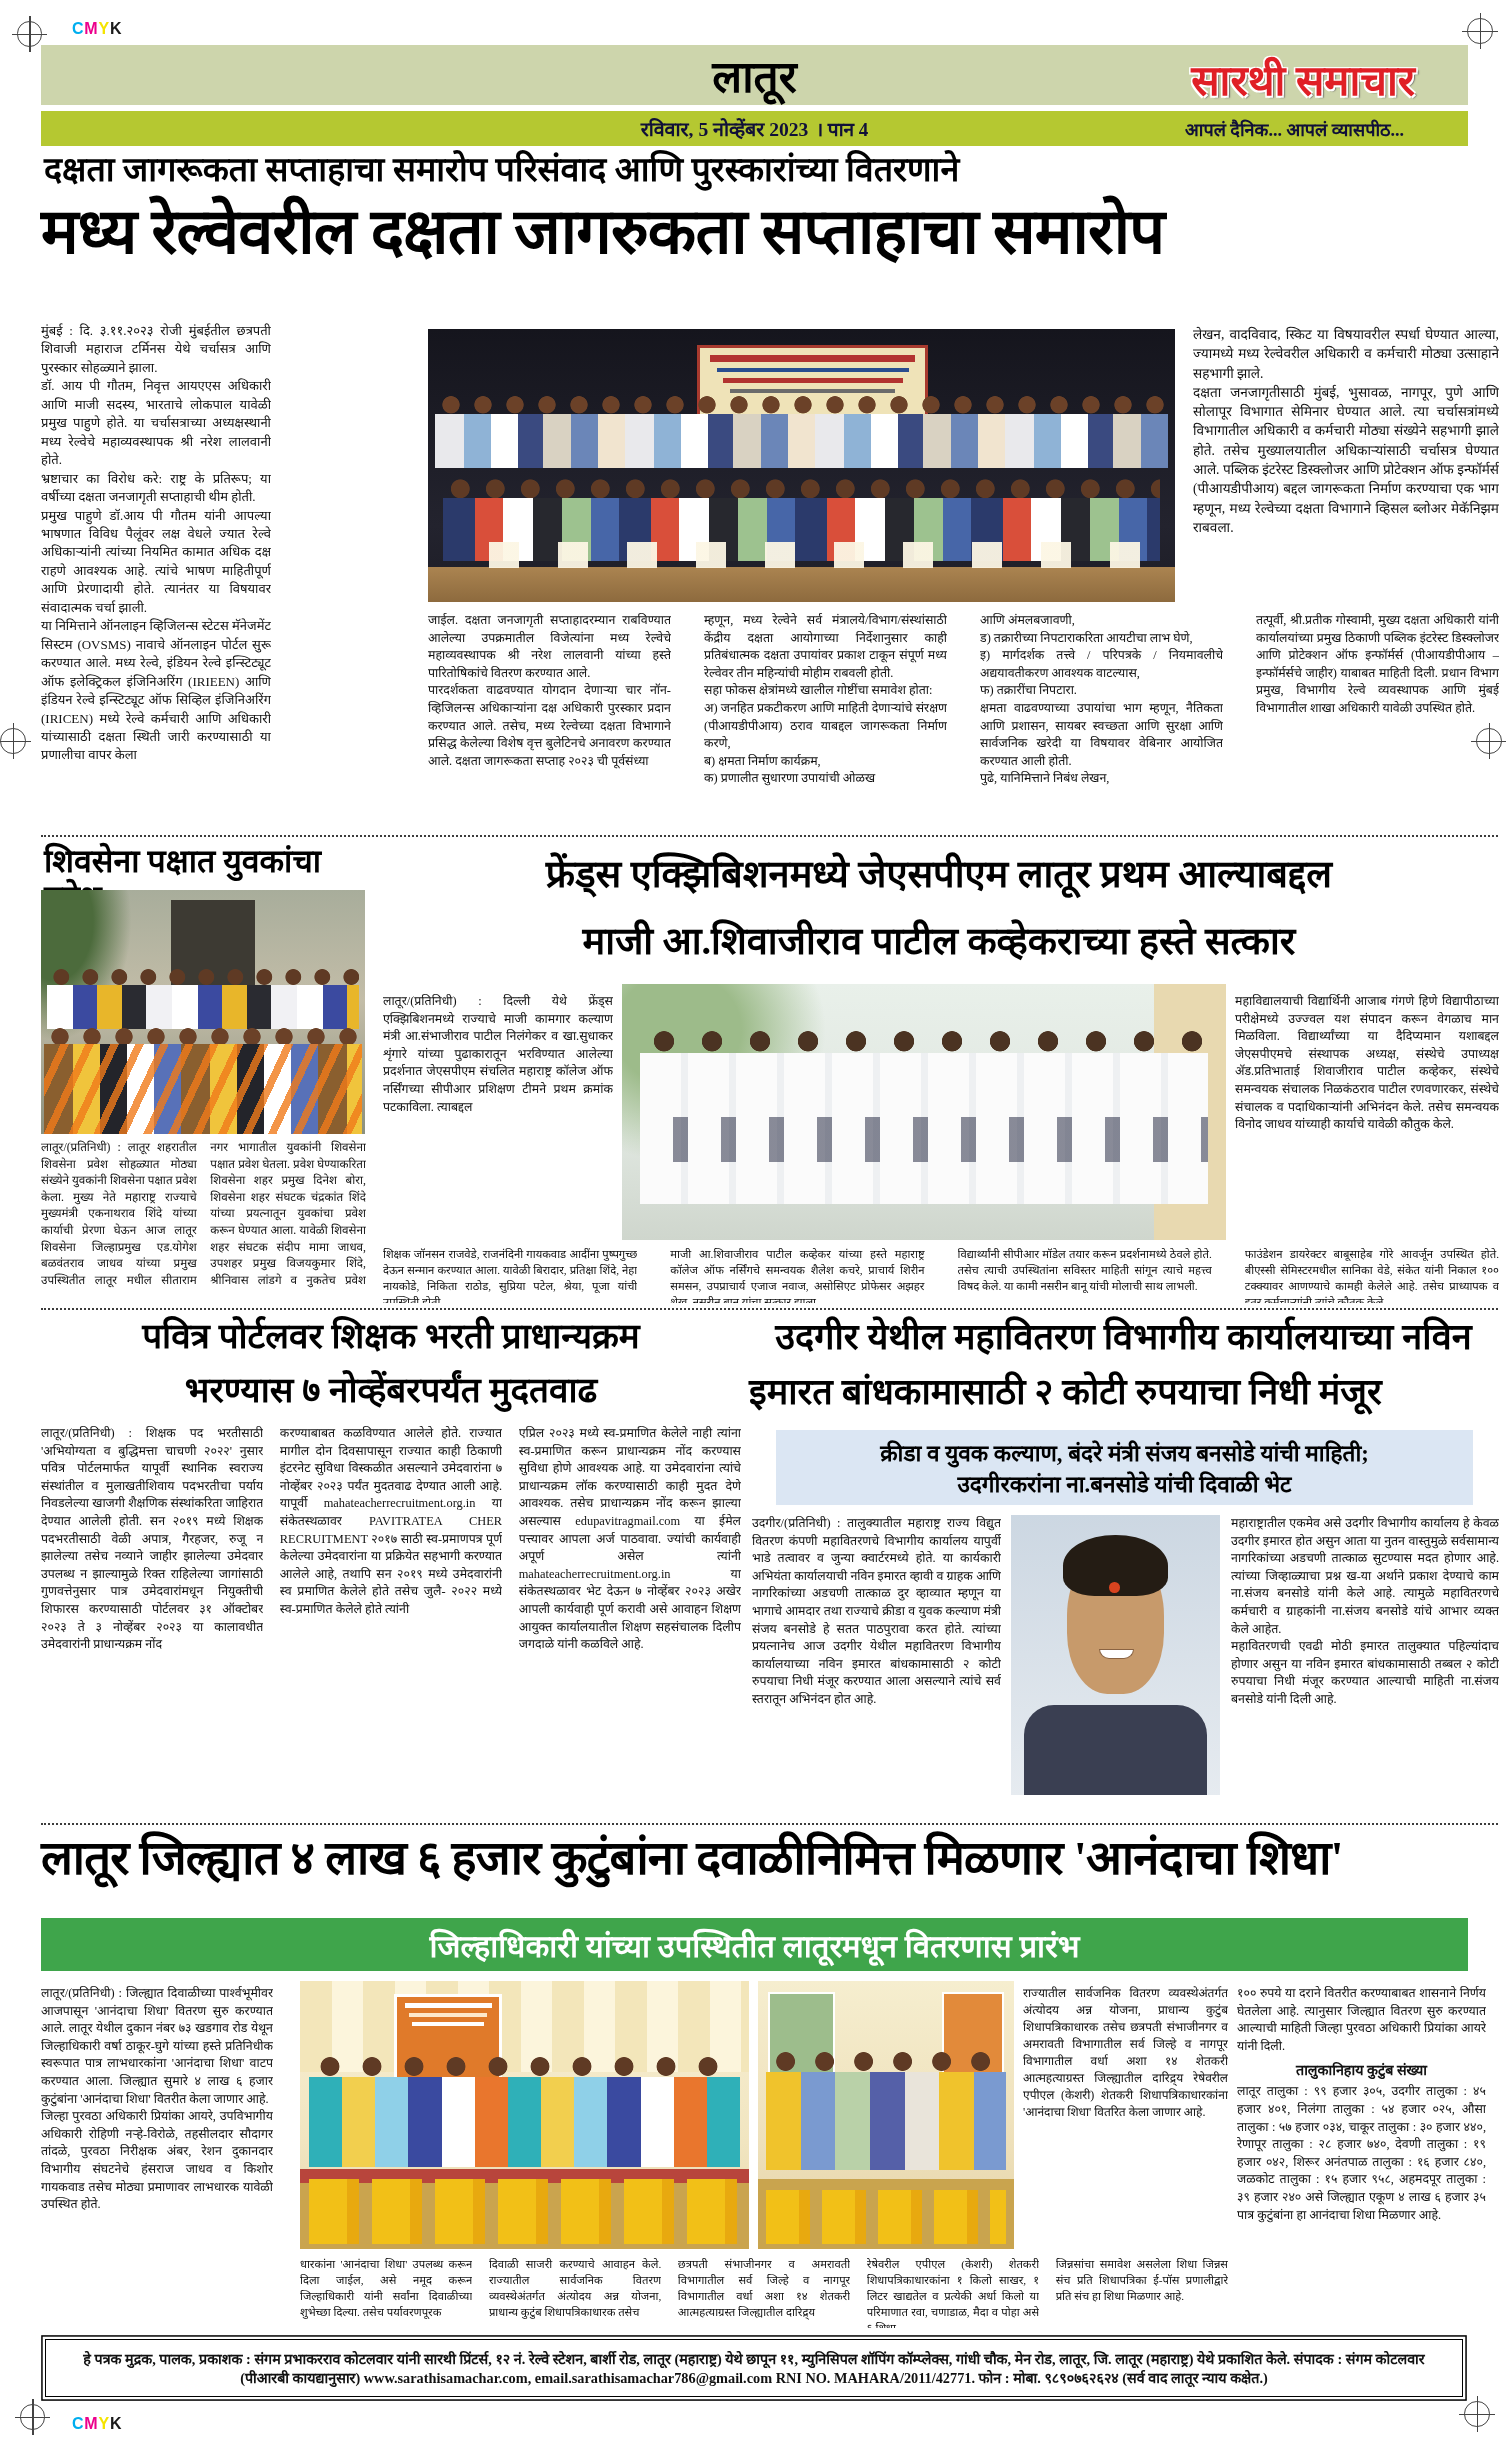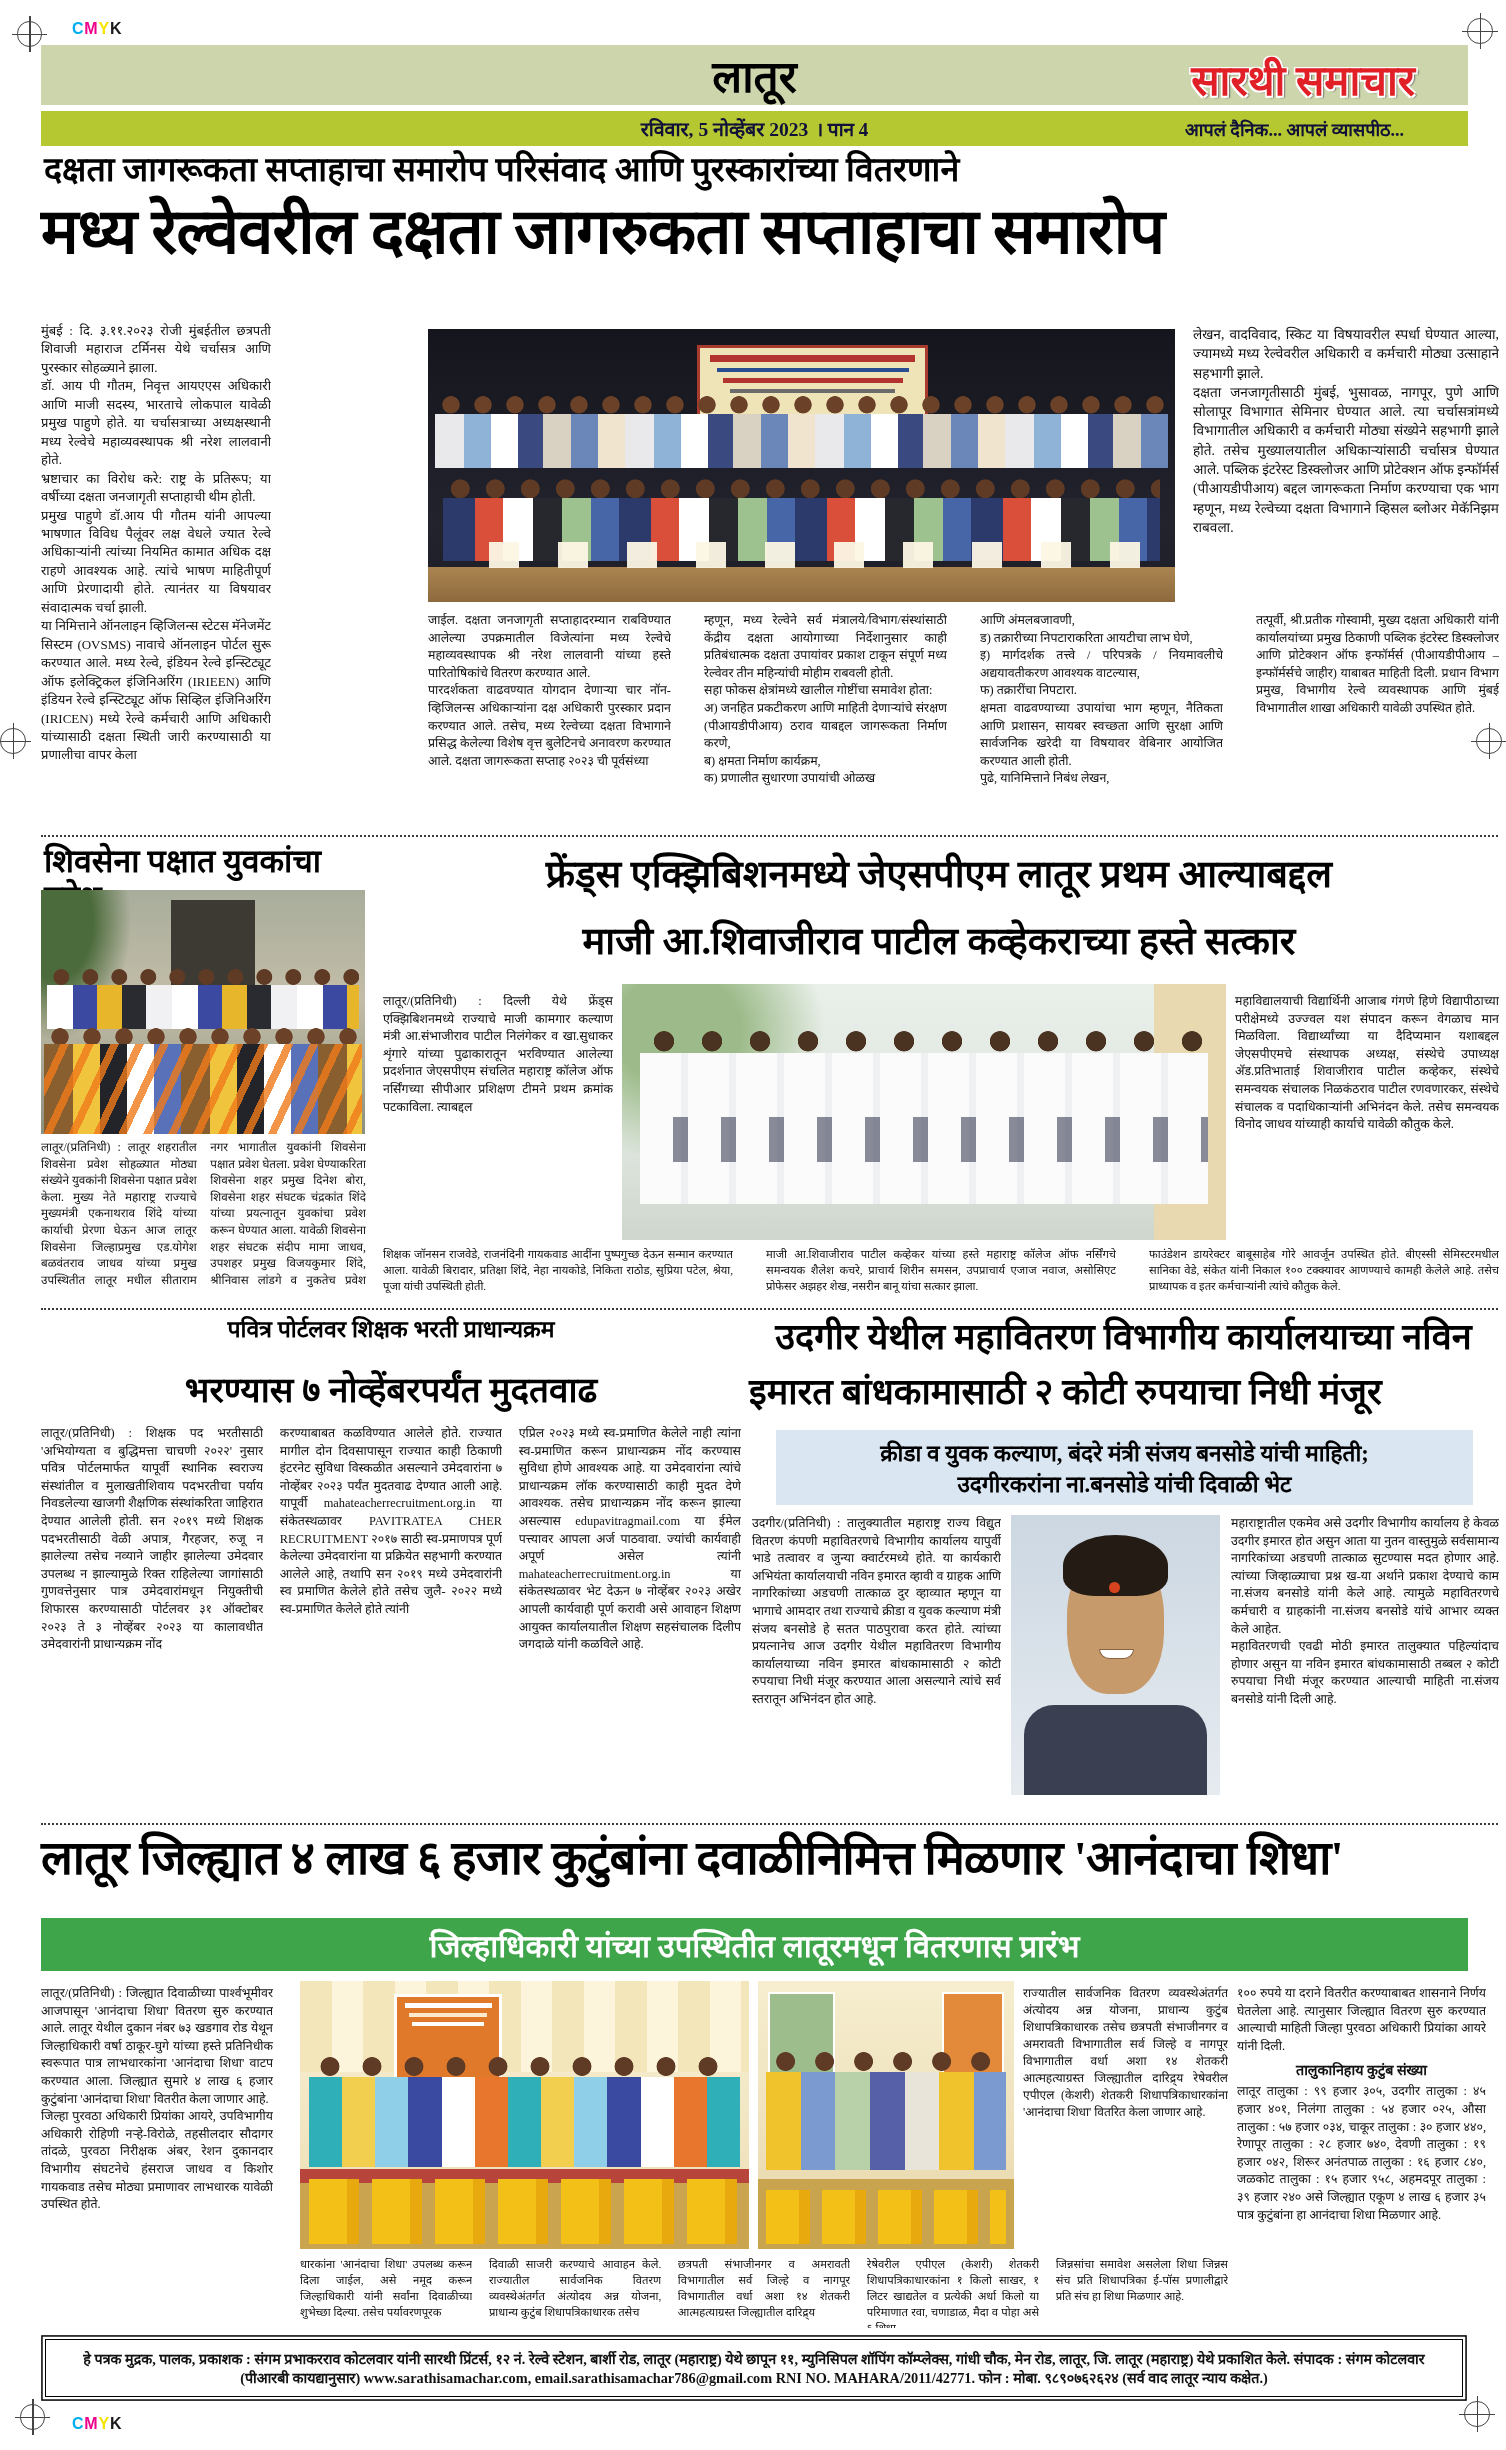--- a/index.html
+++ b/index.html
@@ -121,26 +121,27 @@
   <div class="abs" style="right:0;top:0;width:12%;height:100%;background:#e8d9b0;"></div>
   <div class="abs heads" style="left:3%;right:3%;top:18%;height:22.6px;background-image:radial-gradient(circle at 24px 11.3px,#4b3322 9.8px,transparent 10.5px);background-size:48px 100%;"></div>
   <div class="abs" style="left:3%;right:3%;top:27%;height:151px;background:repeating-linear-gradient(90deg,#fbfbfb 0 41px,#eef0f2 41px 48px);"></div>
   <div class="abs" style="left:3%;right:3%;top:52%;height:45px;background:repeating-linear-gradient(90deg,transparent 0 33px,rgba(42,46,70,.55) 33px 48px);"></div>
 </div>
 <div class="abs colbody" style="left:1235px;top:993px;width:264px;height:249px;font-size:12.4px;">महाविद्यालयाची विद्यार्थिनी आजाब गंगणे हिणे विद्यापीठाच्या परीक्षेमध्ये उज्ज्वल यश संपादन करून वेगळाच मान मिळविला. विद्यार्थ्यांच्या या दैदिप्यमान यशाबद्दल जेएसपीएमचे संस्थापक अध्यक्ष, संस्थेचे उपाध्यक्ष ॲड.प्रतिभाताई शिवाजीराव पाटील कव्हेकर, संस्थेचे समन्वयक संचालक निळकंठराव पाटील रणवणारकर, संस्थेचे संचालक व पदाधिकाऱ्यांनी अभिनंदन केले. तसेच समन्वयक विनोद जाधव यांच्याही कार्याचे यावेळी कौतुक केले.</div>
 
 <div class="abs flexcols" style="left:383px;top:1246px;width:1116px;height:57px;">
   <div class="colbody" style="font-size:11.3px;height:57px;">शिक्षक जॉनसन राजवेडे, राजनंदिनी गायकवाड आदींना पुष्पगुच्छ देऊन सन्मान करण्यात आला. यावेळी बिरादार, प्रतिक्षा शिंदे, नेहा नायकोडे, निकिता राठोड, सुप्रिया पटेल, श्रेया, पूजा यांची उपस्थिती होती.</div>
   <div class="colbody" style="font-size:11.3px;height:57px;">माजी आ.शिवाजीराव पाटील कव्हेकर यांच्या हस्ते महाराष्ट्र कॉलेज ऑफ नर्सिंगचे समन्वयक शैलेश कचरे, प्राचार्य शिरीन समसन, उपप्राचार्य एजाज नवाज, असोसिएट प्रोफेसर अझहर शेख, नसरीन बानू यांचा सत्कार झाला.</div>
+  <div class="colbody" style="font-size:11.3px;height:57px;">विद्यार्थ्यांनी सीपीआर मॉडेल तयार करून प्रदर्शनामध्ये ठेवले होते. तसेच त्याची उपस्थितांना सविस्तर माहिती सांगून त्याचे महत्त्व विषद केले. या कामी नसरीन बानू यांची मोलाची साथ लाभली.</div>
   <div class="colbody" style="font-size:11.3px;height:57px;">फाउंडेशन डायरेक्टर बाबूसाहेब गोरे आवर्जून उपस्थित होते. बीएस्सी सेमिस्टरमधील सानिका वेडे, संकेत यांनी निकाल १०० टक्क्यावर आणण्याचे कामही केलेले आहे. तसेच प्राध्यापक व इतर कर्मचाऱ्यांनी त्यांचे कौतुक केले.</div>
 </div>
 
 <div class="abs rule" style="left:41px;top:1308px;width:1457px;"></div>
 
-<div class="abs headline" style="left:41px;top:1317px;width:700px;font-size:23px;text-align:center;">पवित्र पोर्टलवर शिक्षक भरती प्राधान्यक्रम</div>
+<div class="abs headline" style="left:41px;top:1317px;width:700px;font-size:35px;text-align:center;">पवित्र पोर्टलवर शिक्षक भरती प्राधान्यक्रम</div>
 <div class="abs headline" style="left:41px;top:1371px;width:700px;font-size:35px;text-align:center;">भरण्यास ७ नोव्हेंबरपर्यंत मुदतवाढ</div>
 <div class="abs flexcols" style="left:41px;top:1425px;width:700px;height:392px;gap:16.6px;">
   <div class="colbody" style="font-size:12.4px;height:392px;">लातूर/(प्रतिनिधी) : शिक्षक पद भरतीसाठी 'अभियोग्यता व बुद्धिमत्ता चाचणी २०२२' नुसार पवित्र पोर्टलमार्फत यापूर्वी स्थानिक स्वराज्य संस्थांतील व मुलाखतीशिवाय पदभरतीचा पर्याय निवडलेल्या खाजगी शैक्षणिक संस्थांकरिता जाहिरात देण्यात आलेली होती. सन २०१९ मध्ये शिक्षक पदभरतीसाठी वेळी अपात्र, गैरहजर, रुजू न झालेल्या तसेच नव्याने जाहीर झालेल्या उमेदवार उपलब्ध न झाल्यामुळे रिक्त राहिलेल्या जागांसाठी गुणवत्तेनुसार पात्र उमेदवारांमधून नियुक्तीची शिफारस करण्यासाठी पोर्टलवर ३१ ऑक्टोबर २०२३ ते ३ नोव्हेंबर २०२३ या कालावधीत उमेदवारांनी प्राधान्यक्रम नोंद</div>
   <div class="colbody" style="font-size:12.4px;height:392px;">करण्याबाबत कळविण्यात आलेले होते. राज्यात मागील दोन दिवसापासून राज्यात काही ठिकाणी इंटरनेट सुविधा विस्कळीत असल्याने उमेदवारांना ७ नोव्हेंबर २०२३ पर्यंत मुदतवाढ देण्यात आली आहे. यापूर्वी mahateacherrecruitment.org.in या संकेतस्थळावर PAVITRATEA CHER RECRUITMENT २०१७ साठी स्व-प्रमाणपत्र पूर्ण केलेल्या उमेदवारांना या प्रक्रियेत सहभागी करण्यात आलेले आहे, तथापि सन २०१९ मध्ये उमेदवारांनी स्व प्रमाणित केलेले होते तसेच जुलै- २०२२ मध्ये स्व-प्रमाणित केलेले होते त्यांनी</div>
   <div class="colbody" style="font-size:12.4px;height:392px;">एप्रिल २०२३ मध्ये स्व-प्रमाणित केलेले नाही त्यांना स्व-प्रमाणित करून प्राधान्यक्रम नोंद करण्यास सुविधा होणे आवश्यक आहे. या उमेदवारांना त्यांचे प्राधान्यक्रम लॉक करण्यासाठी काही मुदत देणे आवश्यक. तसेच प्राधान्यक्रम नोंद करून झाल्या असल्यास edupavitragmail.com या ईमेल पत्त्यावर आपला अर्ज पाठवावा. ज्यांची कार्यवाही अपूर्ण असेल त्यांनी mahateacherrecruitment.org.in या संकेतस्थळावर भेट देऊन ७ नोव्हेंबर २०२३ अखेर आपली कार्यवाही पूर्ण करावी असे आवाहन शिक्षण आयुक्त कार्यालयातील शिक्षण सहसंचालक दिलीप जगदाळे यांनी कळविले आहे.</div>
 </div>
 
 <div class="abs headline" style="left:749px;top:1317px;width:749px;font-size:36px;text-align:center;">उदगीर येथील महावितरण विभागीय कार्यालयाच्या नविन</div>
 <div class="abs headline" style="left:749px;top:1372px;width:749px;font-size:36px;">इमारत बांधकामासाठी २ कोटी रुपयाचा निधी मंजूर</div>
 <div class="abs" style="left:776px;top:1430px;width:697px;height:75px;background:#dbe6f3;display:flex;flex-direction:column;align-items:center;justify-content:center;">

